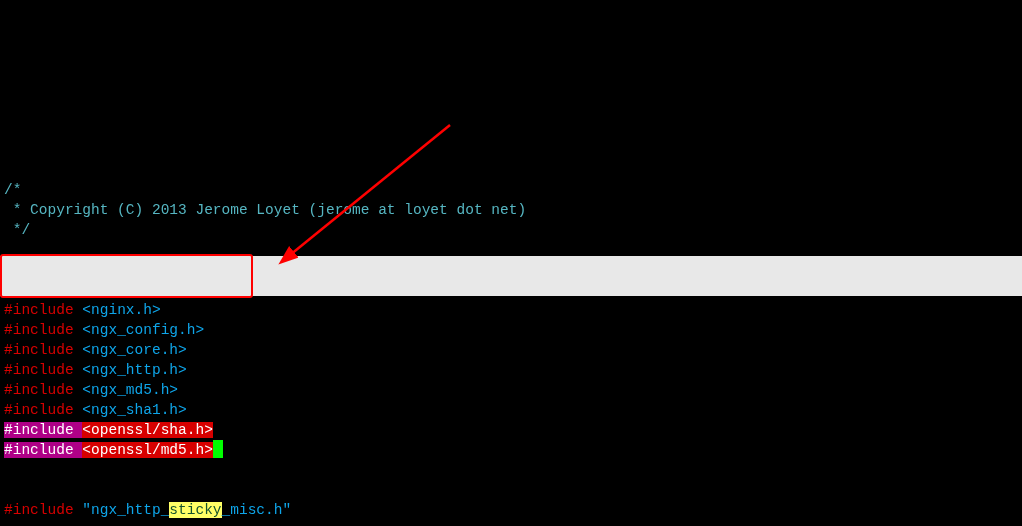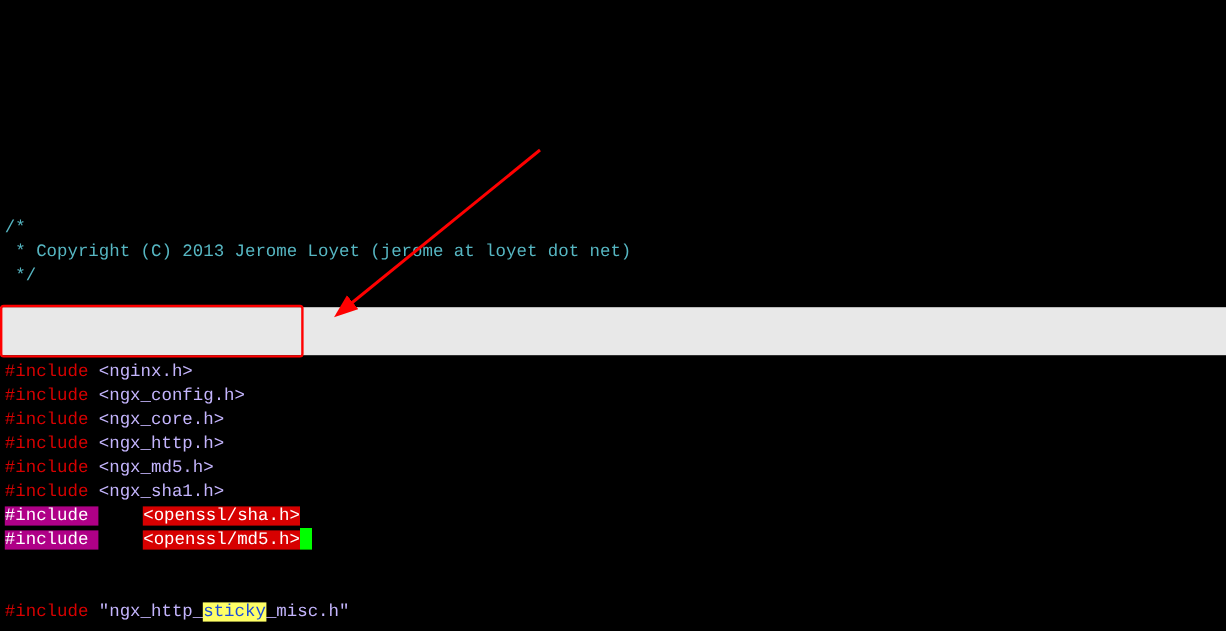--- a/index.html
+++ b/index.html
@@ -10,21 +10,21 @@
     line-height: 20px;
     width: 1022px;
     height: 526px;
     overflow: hidden;
     position: relative;
     white-space: pre;
     padding-left: 4px;
   }
   .comment   { color: #56b6c2; }
   .red       { color: #d70000; text-align: right; }
-  .magenta   { color: #c4b5fd; }
+  .magenta   { color: #0ea5e9; }
 
   .gap { height: 20px; }
   .gap2 { height: 40px; }
 
   
   .band {
     position: absolute;
     left: 0; right: 0;
     top: 256px;
     height: 40px;
@@ -41,28 +41,28 @@
     border-radius: 3px;
     z-index: 3;
     pointer-events: none;
   }
   .codelayer {
     position: relative;
     z-index: 2;
   }
 
   .hl-line .red, .hl-line-bottom .red { background: #af0087; color: #ffffff; }
-  .hl-line .magenta, .hl-line-bottom .magenta { background: #d70000; color: #ffffff; margin-left: 37px; }
+  .hl-line .magenta, .hl-line-bottom .magenta { background: #d70000; color: #ffffff; }
   .cursor-block {
     display: inline-block;
     width: 10px; height: 18px;
     background: #00ff00;
     vertical-align: text-bottom;
   }
-  .hl-sticky { background: #ffff66; color: #1d4ed8; text-align: right; }
+  .hl-sticky { background: #ffff66; color: #14532d; text-align: right; }
 
   
   .arrow-svg {
     position: absolute;
     top: 105px;
     left: 260px;
     z-index: 5;
     pointer-events: none;
   }
 </style>

